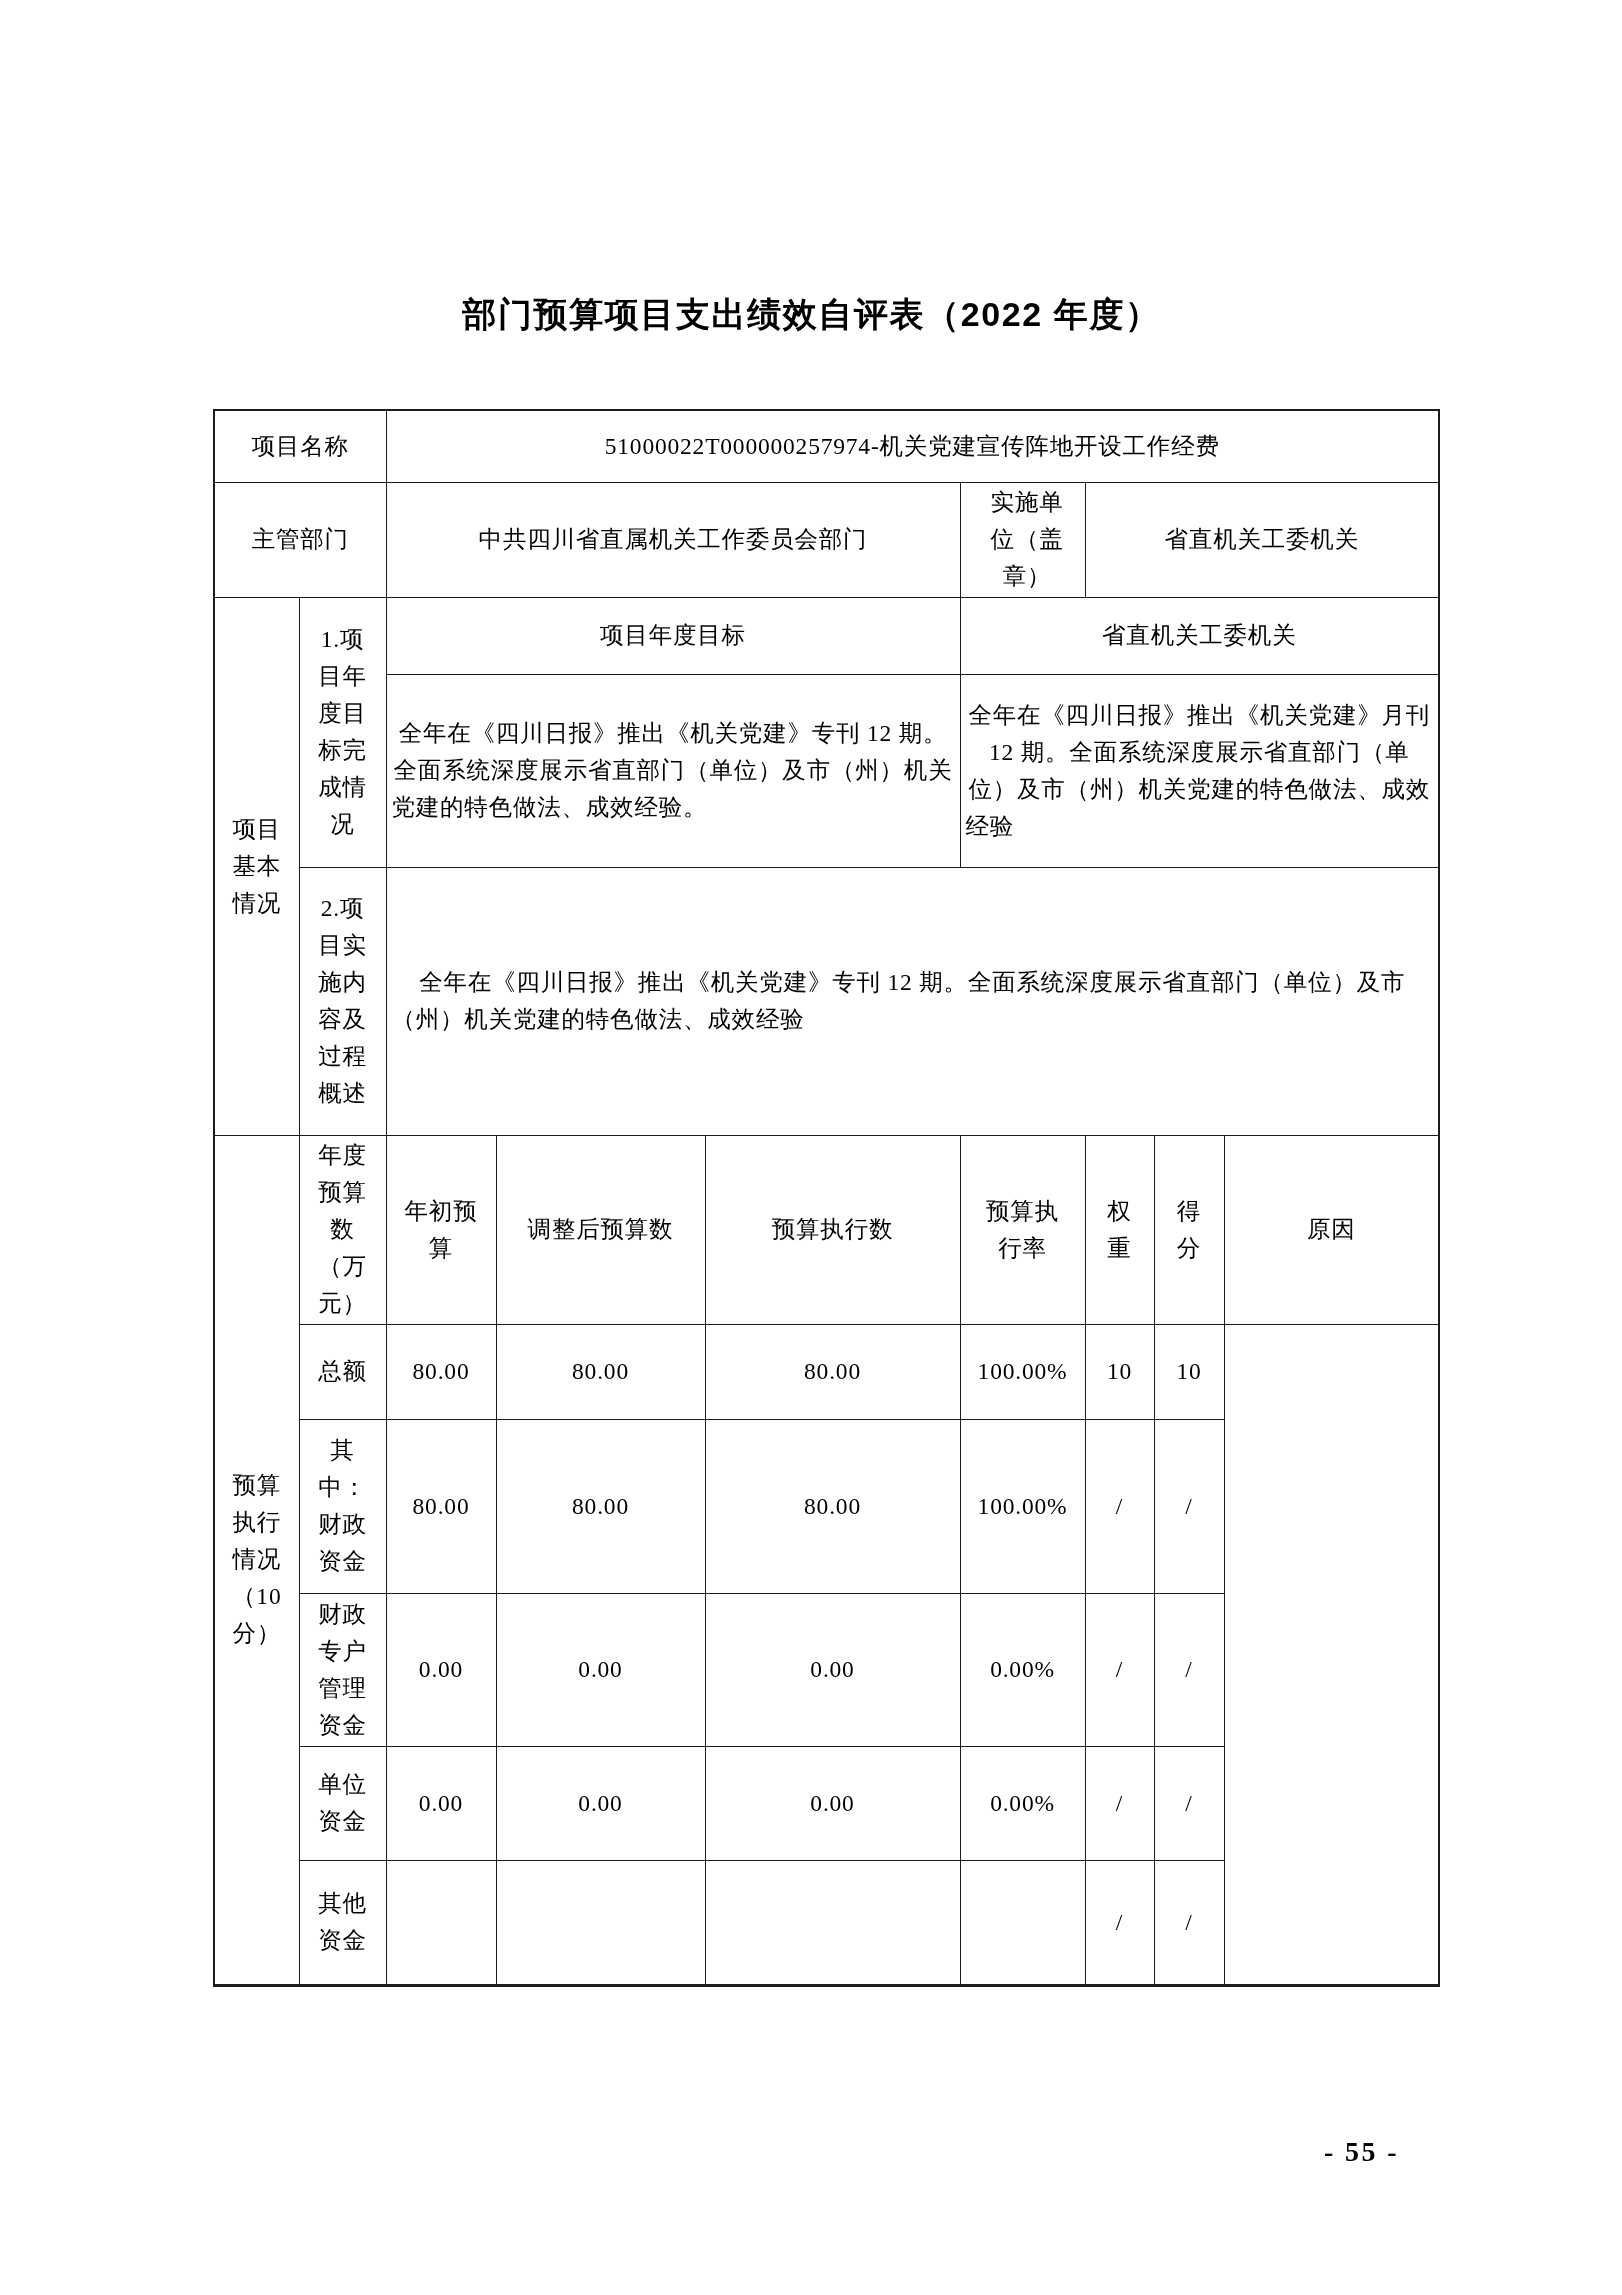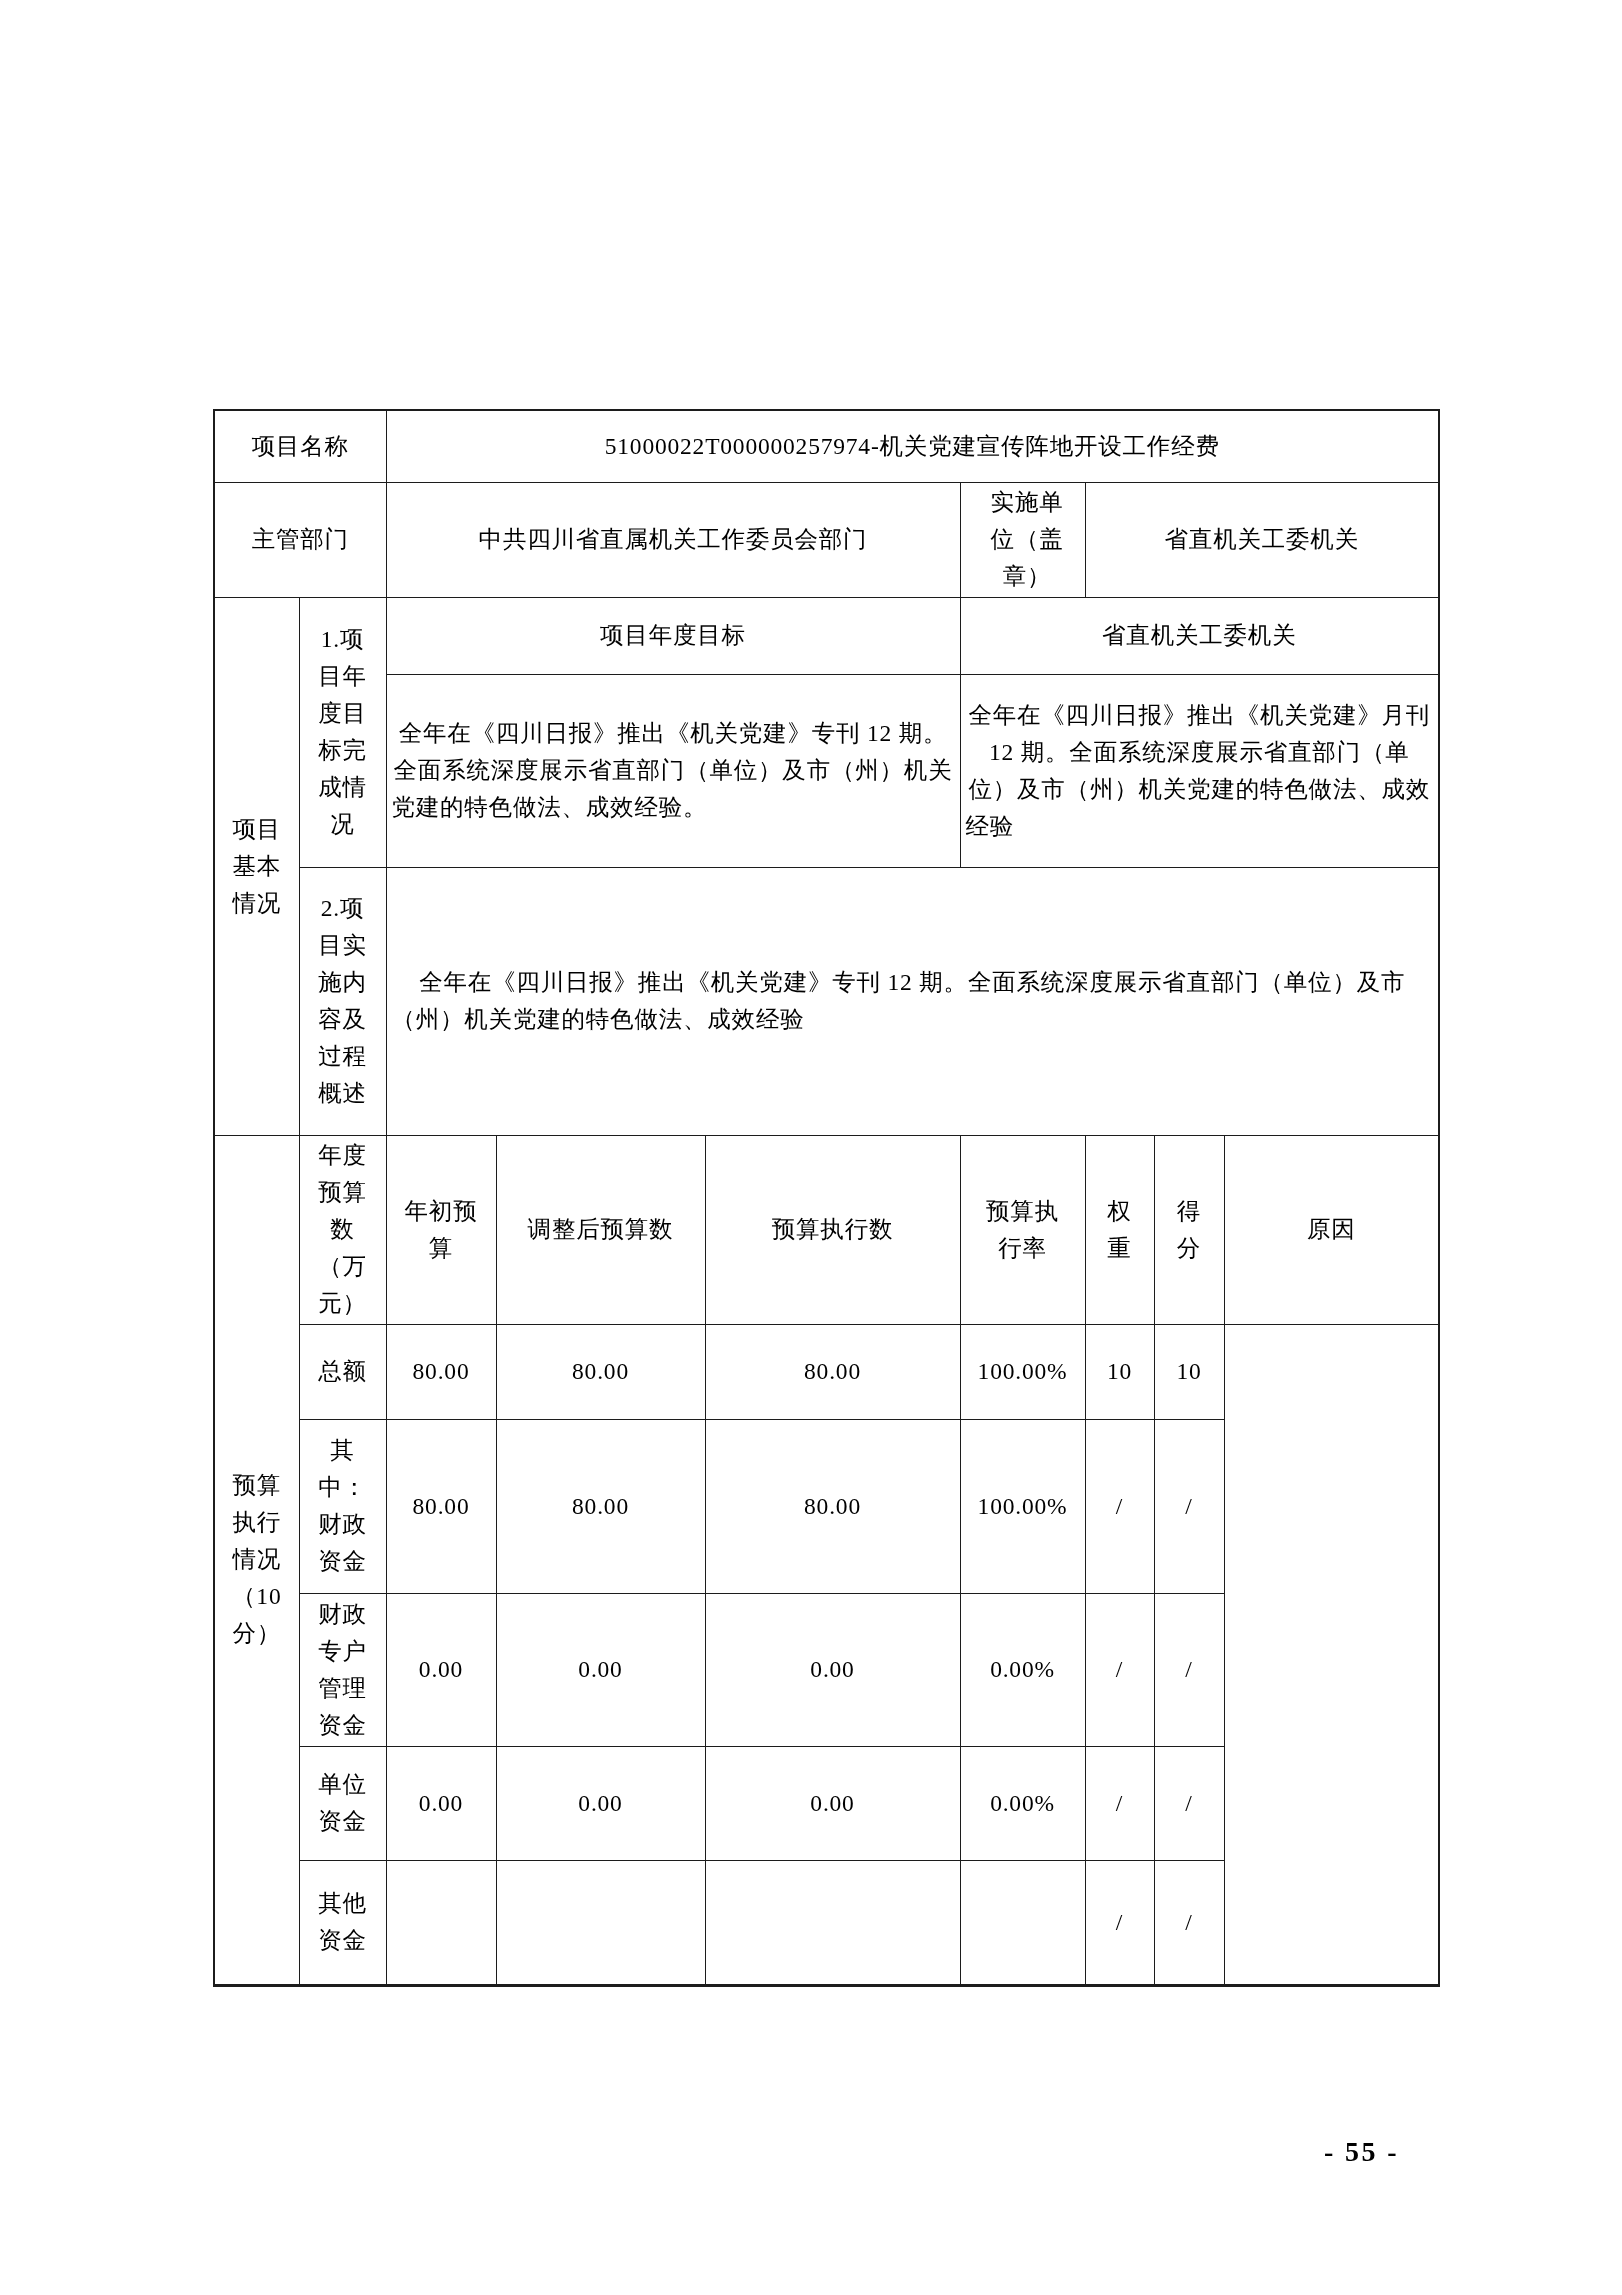--- a/index.html
+++ b/index.html
@@ -69,20 +69,21 @@
     letter-spacing: 2.4px;
     white-space: nowrap;
     margin-top: 20px;
   }
 </style>
 </head>
 <body>
 
 <div class="page">
 
+  <div class="doc-title">部门预算项目支出绩效自评表（2022 年度）</div>
 
   <table class="sheet">
     <colgroup>
       <col style="width:85px">
         <col style="width:87px">
         <col style="width:110px">
       <col style="width:209px">
         <col style="width:255px">
         <col style="width:125px">
       <col style="width:69px">

